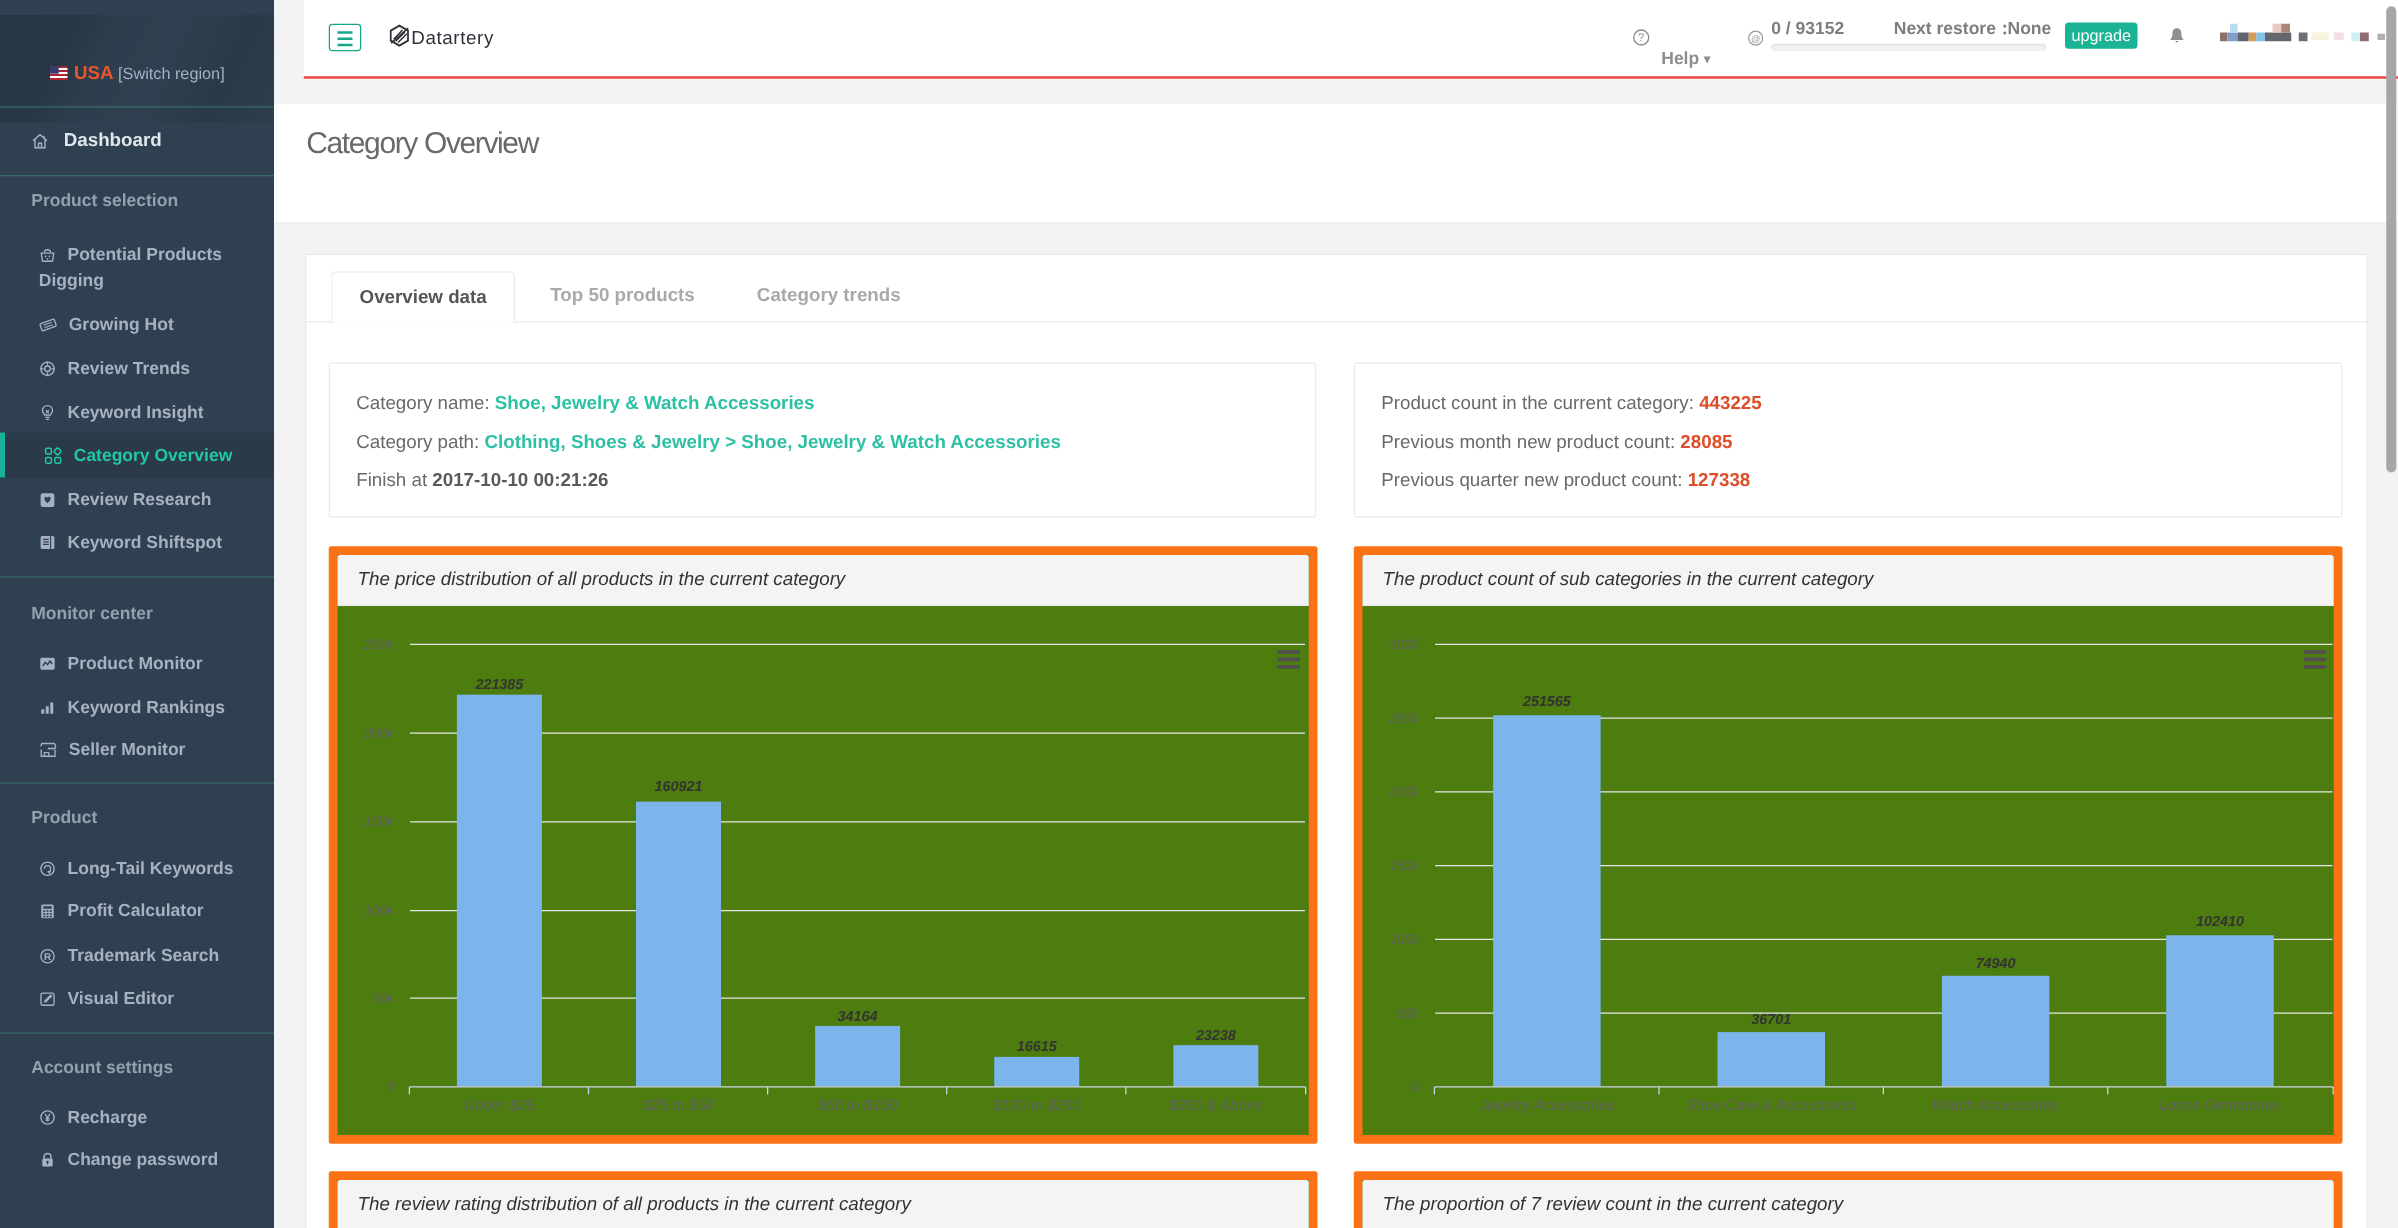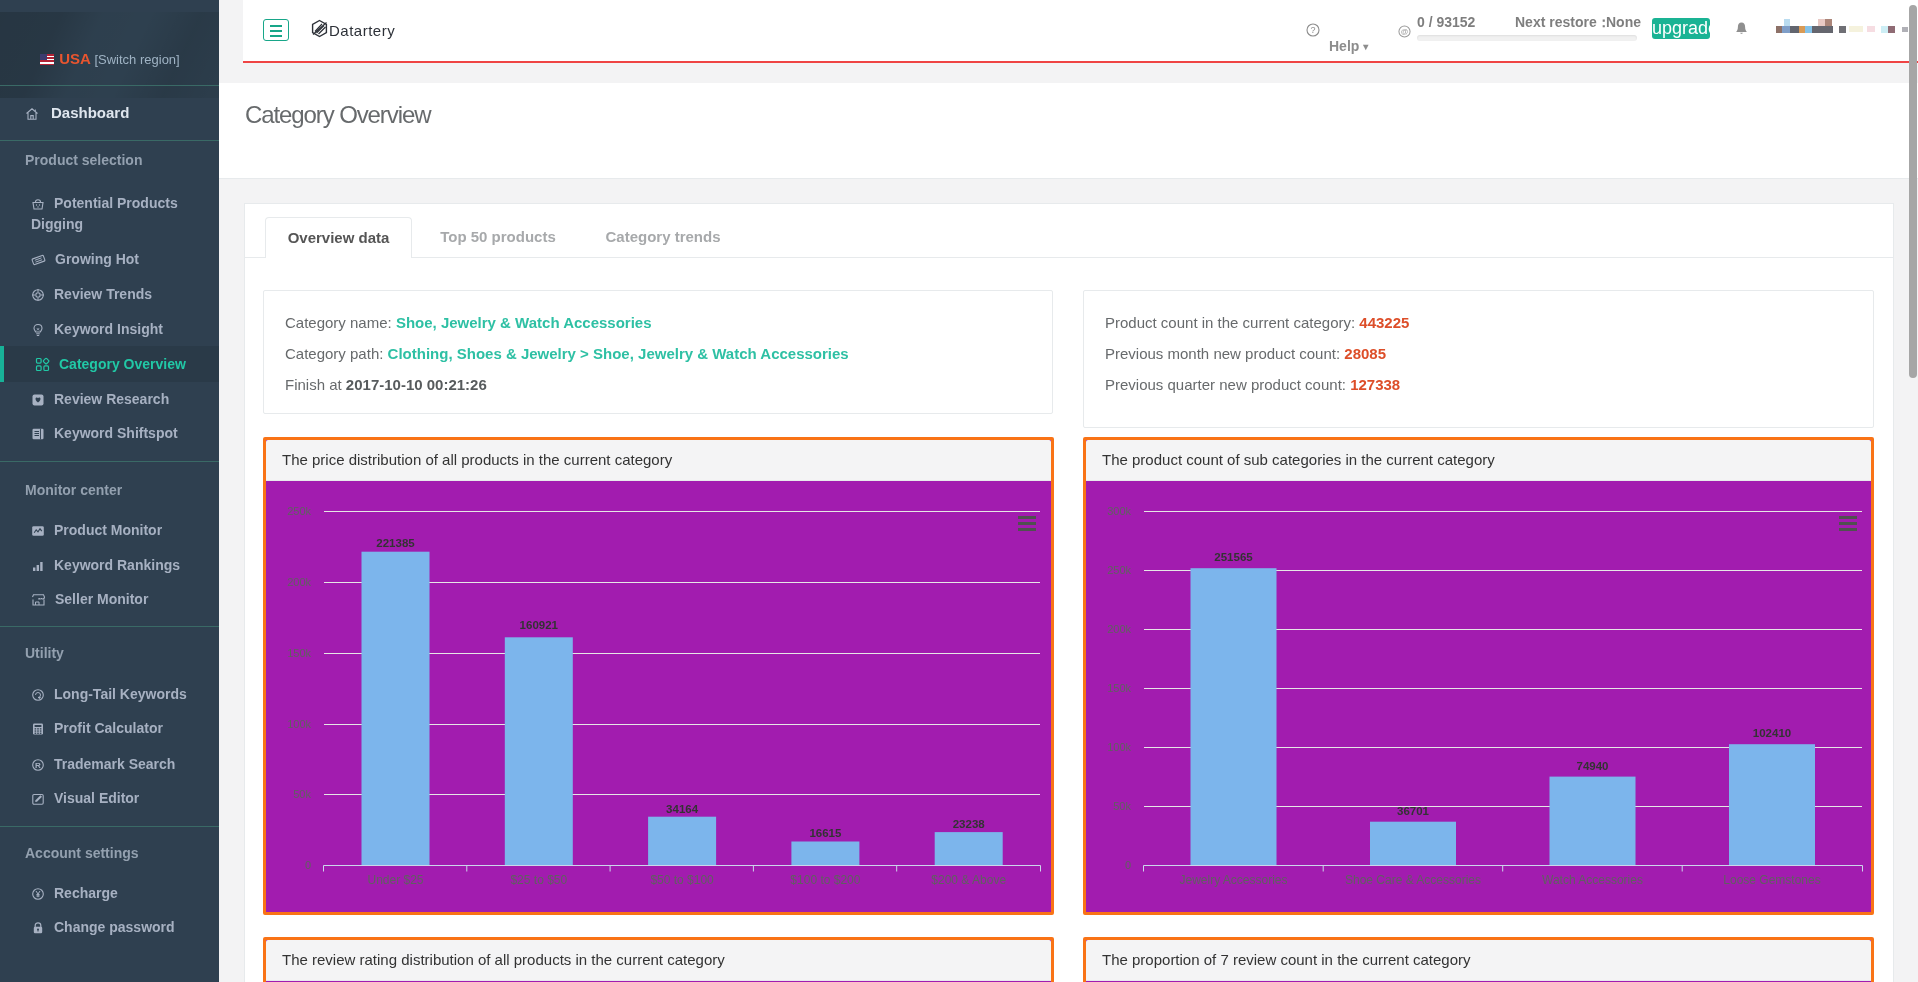--- a/index.html
+++ b/index.html
@@ -39,28 +39,28 @@
 #panel { position:absolute; left:244px; top:203px; width:1650px; height:900px; background:#fff; border:1px solid #e7eaec; }
 #tabline { position:absolute; left:244px; top:257px; width:1650px; height:1px; background:#e7eaec; }
 .tab { position:absolute; top:217px; height:41px; line-height:40px; font-size:15px; font-weight:bold; color:#a7a9ab; text-align:center; }
 #tab1 { left:265px; width:147px; background:#fff; border:1px solid #e7eaec; border-bottom:none; border-radius:4px 4px 0 0; color:#555; z-index:3;}
 #tab2 { left:414px; width:168px; }
 #tab3 { left:582px; width:162px; }
 
 
 .ibox { position:absolute; background:#fff; border:1px solid #e7eaec; border-radius:2px; }
 #infoL { left:263px; top:290px; width:790px; height:124px; padding:16px 0 0 21px;}
-#infoR { left:1083px; top:290px; width:791px; height:138px; padding:16px 0 0 21px;}
+#infoR { left:1083px; top:290px; width:791px; height:124px; padding:16px 0 0 21px;}
 .iline { height:31px; line-height:31px; font-size:15px; color:#676a6c; }
 .iline .teal { color:#2ec0a4; font-weight:bold; }
 .iline .orange { color:#dd4e29; font-weight:bold; }
 .iline b { color:#575b5d; }
 
 
-.card { position:absolute; background:#a21caf; border:3px solid #f97316; border-radius:2px; }
+.card { position:absolute; background:#4d7c0f; border:7px solid #f97316; border-radius:2px;font-style:italic; }
 .cardhead { height:41px; line-height:40px; background:#f4f4f5; border-bottom:1px solid #e7eaec; font-size:15px; color:#333; padding-left:16px; border-radius:2px 2px 0 0;}
 #chart1 { left:263px; top:437px; width:791px; height:478px; }
 #chart2 { left:1083px; top:437px; width:791px; height:478px; }
 #card3 { left:263px; top:937px; width:791px; height:200px; }
 #card4 { left:1083px; top:937px; width:791px; height:200px; }
 
 
 #scrollthumb { position:fixed; left:1909px; top:5px; width:8px; height:373px; background:#a6a6a6; border-radius:4px; z-index:50;}
 
 text { font-family:"Liberation Sans", sans-serif; }
@@ -132,21 +132,21 @@
         <rect x="2" y="8.5" width="2.4" height="3.5"></rect>
         <rect x="5.6" y="6" width="2.4" height="6"></rect>
         <rect x="9.2" y="3" width="2.4" height="9"></rect>
       </svg><span style="margin-left:9px;">Keyword Rankings</span></div>
   <div class="navrow" style="top:589px;left:31px;"><svg width="15" height="14" viewBox="0 0 15 14" fill="none" stroke="#a7b1c2" stroke-width="1.1">
         <path d="M2 6.5 V12 H13 V6.5"></path>
         <path d="M1.5 4 L2.5 1.8 H12.5 L13.5 4 C13.5 5.2 12.6 6 11.5 6 C10.4 6 10.5 5 10.5 5 C10.5 5 10.4 6 9.3 6 C8.2 6 8.3 5 8.3 5 C8.3 5 8.3 6 7.2 6"></path>
         <path d="M4.5 12 V9 H8 V12" stroke-width="1"></path>
       </svg><span style="margin-left:9px;">Seller Monitor</span></div>
 
-  <div class="navhead" style="top:643px;">Utility</div>
+  <div class="navhead" style="top:643px;">Product</div>
   <div class="navrow" style="top:684px;left:31px;"><svg width="14" height="14" viewBox="0 0 14 14" fill="none" stroke="#a7b1c2" stroke-width="1.1">
         <circle cx="7" cy="7" r="5.3"></circle>
         <path d="M4.5 7 A2.5 2.5 0 1 1 7 9.5 L7 9.5 L9.7 9.5 M8.3 9.5 V11" stroke-width="1"></path>
       </svg><span style="margin-left:9px;">Long-Tail Keywords</span></div>
   <div class="navrow" style="top:718px;left:31px;"><svg width="14" height="14" viewBox="0 0 14 14">
         <rect x="2" y="1.5" width="10" height="11" rx="1.2" fill="#a7b1c2"></rect>
         <rect x="3.6" y="3" width="6.8" height="2" fill="#2f4050"></rect>
         <g fill="#2f4050">
           <rect x="3.6" y="6.2" width="1.6" height="1.3"></rect>
           <rect x="6.2" y="6.2" width="1.6" height="1.3"></rect>
@@ -200,21 +200,21 @@
       </svg></div>
   <div class="nbgrey" style="left:1086px;top:38px;font-size:14px;font-weight:bold;color:#8d8d8d;">Help <span style="font-size:10px;vertical-align:1px;">▾</span></div>
   <div class="nbgrey" style="left:1155px;top:24px;"><svg width="13" height="13" viewBox="0 0 14 14" fill="none" stroke="#9a9a9a" stroke-width="1.1">
         <circle cx="7" cy="7" r="6"></circle>
         <text x="7" y="10" text-anchor="middle" font-size="8" fill="#9a9a9a" stroke="none">@</text>
       </svg></div>
   <div class="nbgrey" style="left:1174px;top:14px;font-size:14px;font-weight:bold;color:#7e7e7e;">0 / 93152</div>
   <div class="nbgrey" style="left:1272px;top:14px;font-size:14px;font-weight:bold;color:#7e7e7e;">Next restore：</div>
   <div class="nbgrey" style="left:1363px;top:14px;font-size:14px;font-weight:bold;color:#7e7e7e;">None</div>
   <div class="nbgrey" style="left:1174px;top:35px;width:220px;height:6px;background:#f1f1f1;border-radius:3px;box-shadow:inset 0 1px 2px rgba(0,0,0,.08);"></div>
-  <div class="nbgrey" style="left:1409px;top:18px;width:58px;height:21px;background:#1ab394;border-radius:3px;color:#fff;font-size:18px;text-align:center;line-height:21px;">upgrade</div>
+  <div class="nbgrey" style="left:1409px;top:18px;width:58px;height:21px;background:#1ab394;border-radius:3px;color:#fff;font-size:13px;text-align:center;line-height:21px;">upgrade</div>
   <div class="nbgrey" style="left:1491px;top:21px;"><svg width="15" height="15" viewBox="0 0 16 16" fill="#8f8f8f">
         <path d="M8 1.6 C5.4 1.6 4.2 3.6 4.2 5.9 C4.2 9.6 2.9 10.6 2.3 11.7 H13.7 C13.1 10.6 11.8 9.6 11.8 5.9 C11.8 3.6 10.6 1.6 8 1.6 Z"></path>
         <path d="M6.6 12.5 C6.8 13.9 9.2 13.9 9.4 12.5 Z"></path>
       </svg></div>
   <div class="nbgrey" id="mosaic" style="left:1533px;top:19px;width:140px;height:17px;">
     <i style="left:0;top:7px;width:5.5px;height:7px;background:#8d7168;"></i>
     <i style="left:5.5px;top:7px;width:8.5px;height:7px;background:#7f9ec8;"></i>
     <i style="left:14px;top:7px;width:9px;height:7px;background:#62656e;"></i>
     <i style="left:23px;top:7px;width:6px;height:7px;background:#d99a55;"></i>
     <i style="left:29px;top:7px;width:7px;height:7px;background:#85c2e8;"></i>

